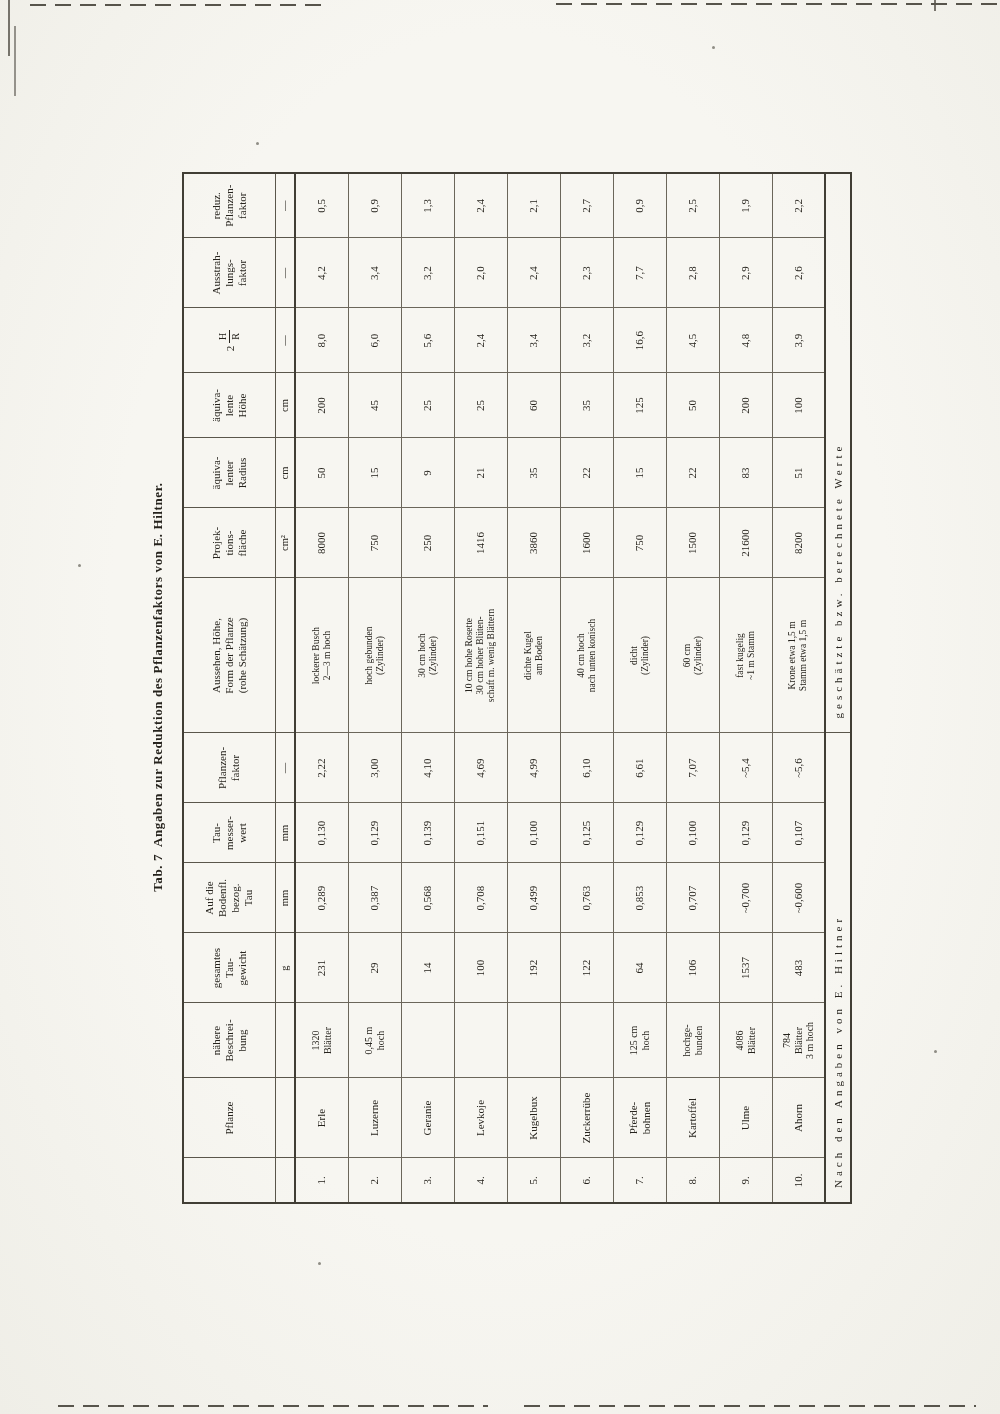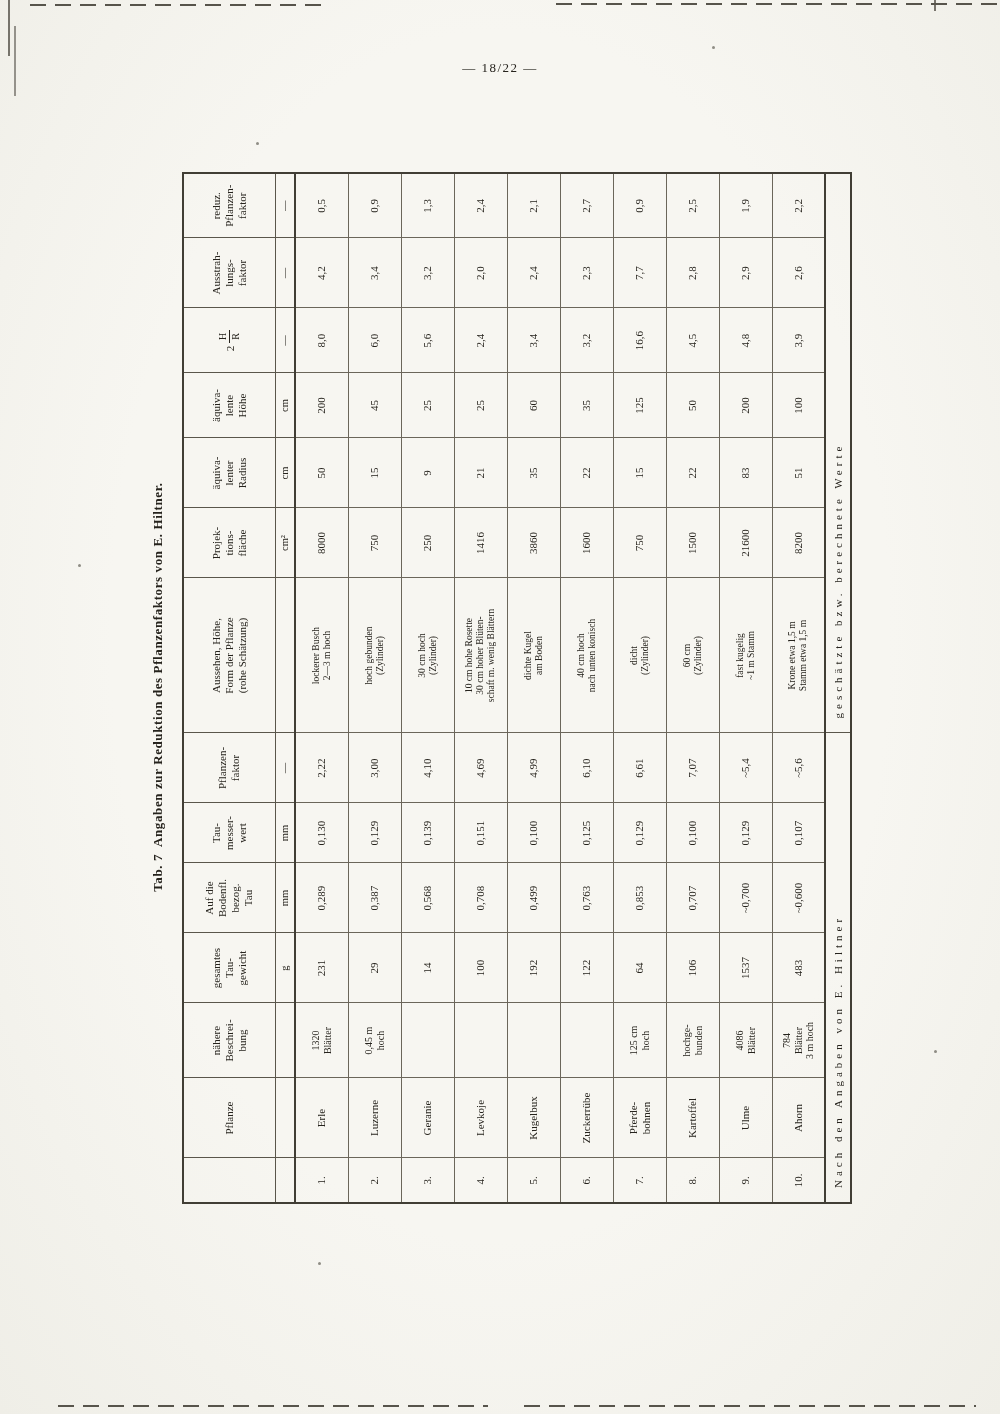--- a/index.html
+++ b/index.html
@@ -71,21 +71,20 @@
   <div class="artifact vline" style="left:8px; top:0; height:56px;"></div>
   <div class="artifact vline" style="left:14px; top:26px; height:70px; opacity:.6;"></div>
   <div class="artifact dashline" style="left:58px; top:1405px; width:430px;"></div>
   <div class="artifact dashline" style="left:524px; top:1405px; width:452px;"></div>
   <div class="artifact speck" style="left:712px; top:46px;"></div>
   <div class="artifact speck" style="left:256px; top:142px;"></div>
   <div class="artifact speck" style="left:78px; top:564px;"></div>
   <div class="artifact speck" style="left:934px; top:1050px;"></div>
   <div class="artifact speck" style="left:318px; top:1262px;"></div>
 
-  <div class="page-number">— 18/22 —</div>
 
   <div class="rotated-wrap">
     <div class="natural">
       <div class="table-title">Tab. 7  Angaben zur Reduktion des Pflanzenfaktors von E. Hiltner.</div>
       <table class="plants">
           <colgroup>
             <col style="width: 45px;">
             <col style="width: 80px;">
             <col style="width: 75px;">
             <col style="width: 70px;">

